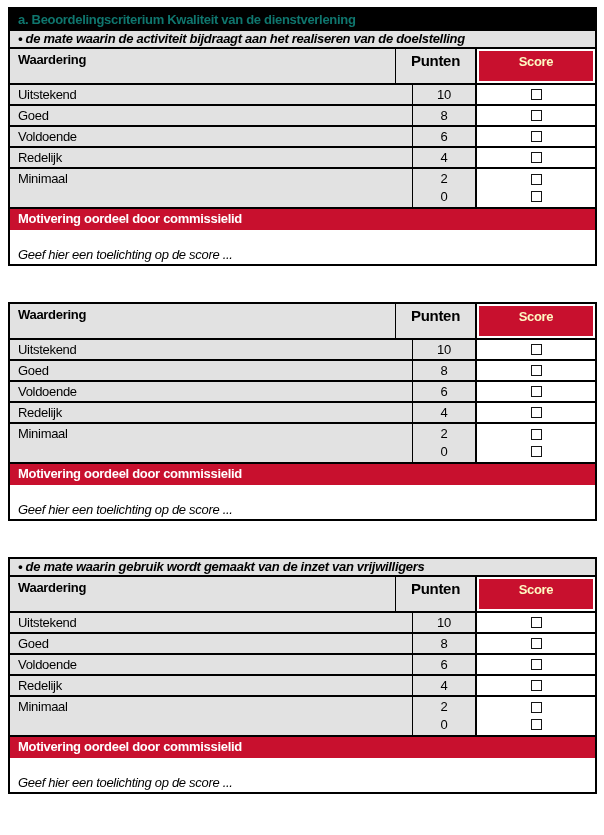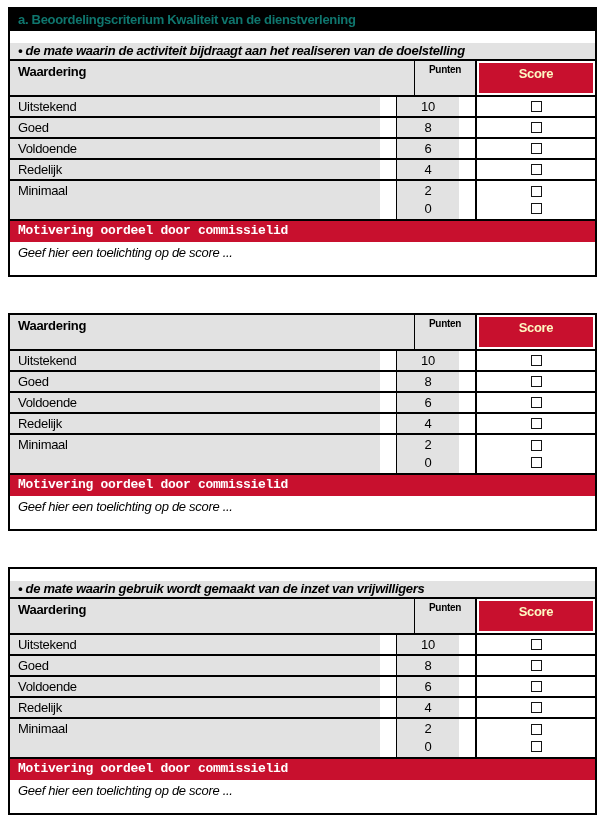--- a/index.html
+++ b/index.html
@@ -29,51 +29,50 @@
   }
   .bullet-row {
     height: 18px;
     background: #e2e2e2;
     border-bottom: 2px solid #000;
     font-size: 13px;
     font-weight: bold;
     font-style: italic;
     padding: 0 8px;
     line-height: 16px;
-    margin-top: 12px;
   }
 
   .thead { display: flex; height: 36px; border-bottom: 2px solid #000; justify-content: center; }
   .h-rating {
     flex: 1; background: #e2e2e2;
     font-size: 13px; font-weight: bold;
     padding: 3px 8px;
   }
   .h-points {
-    width: 61px; background: #e2e2e2;
+    width: 80px; background: #e2e2e2;
     border-left: 1px solid #000;
-    font-size: 10px; font-weight: bold;
+    font-size: 15px; font-weight: bold;
     text-align: center; padding-top: 3px;
   }
   .h-score {
     width: 120px;
     border-left: 2px solid #000;
     background: #fff;
     padding: 2px;
   }
   .score-red {
     height: 100%;
     background: #c8102e;
     color: #fef9c3;
     font-size: 13px; font-weight: bold;
     text-align: center;
     padding-top: 3px;
   }
 
-  .trow { display: flex; height: 21px; border-bottom: 2px solid #000; gap: 16px; }
+  .trow { display: flex; height: 21px; border-bottom: 2px solid #000; }
   .trow.tall { height: 40px; justify-content: flex-end; }
   .trow:last-of-type { border-bottom: 2px solid #000; }
   .d-rating {
     flex: 1; background: #e2e2e2;
     font-size: 13px;
     padding: 2px 8px;
     line-height: 16px;
   }
   .d-points {
     width: 63px; background: #e2e2e2;
@@ -101,28 +100,27 @@
     display: inline-block;
   }
 
   .red-bar {
     height: 21px;
     background: #c8102e;
     color: #fff;
     font-size: 13px; font-weight: bold;
     padding: 2px 8px;
     line-height: 16px;
-    font-family: Liberation Mono, monospace;
   }
   .comment {
     height: 33px;
     background: #fff;
     font-size: 13px;
     font-style: italic;
-    padding: 3px 8px;
+    padding: 17px 8px;
     line-height: 16px;
   }
 </style>
 </head>
 <body>
 
 <section class="section gap">
   <div class="title-bar">
     <span>a. Beoordelingscriterium Kwaliteit van de dienstverlening</span>
   </div>

